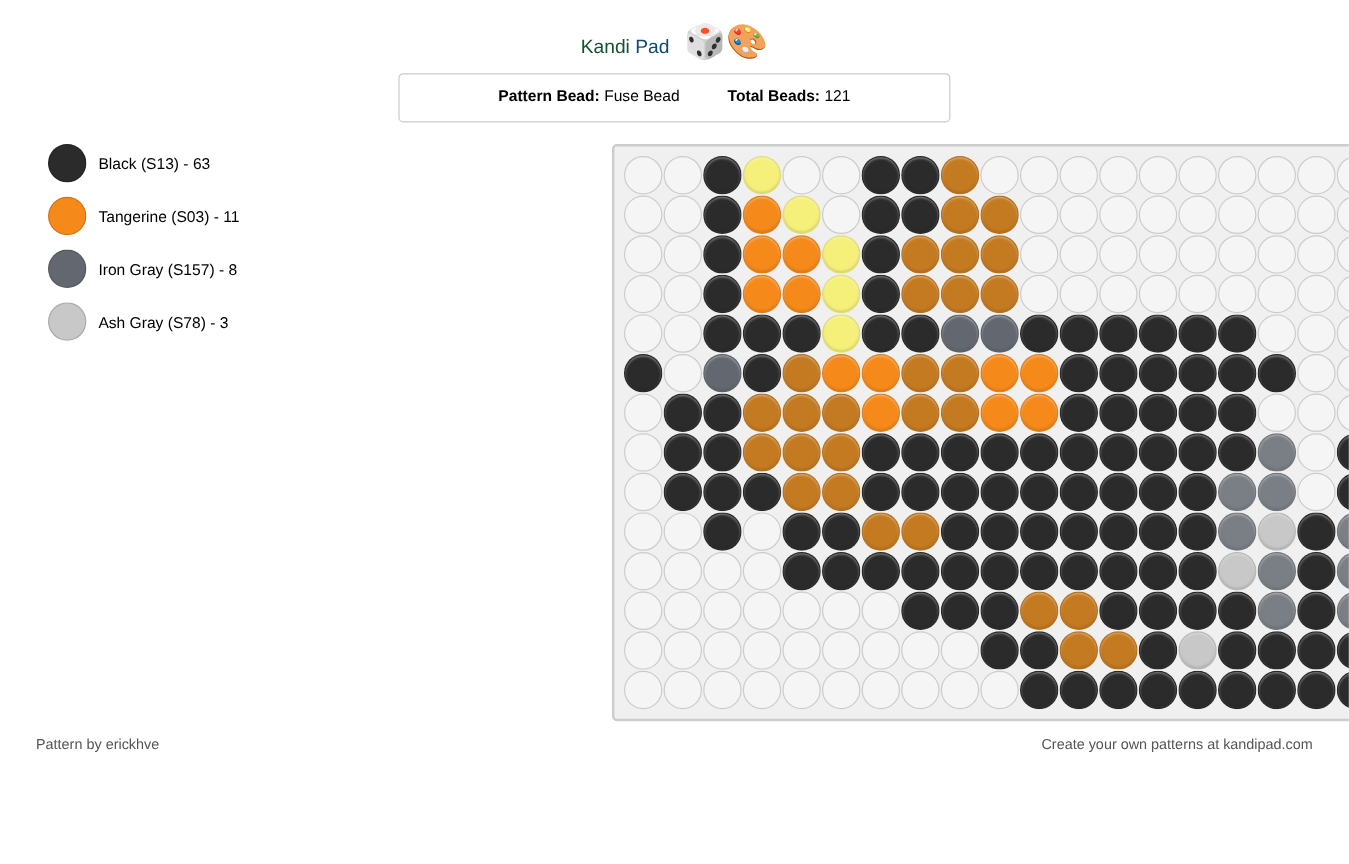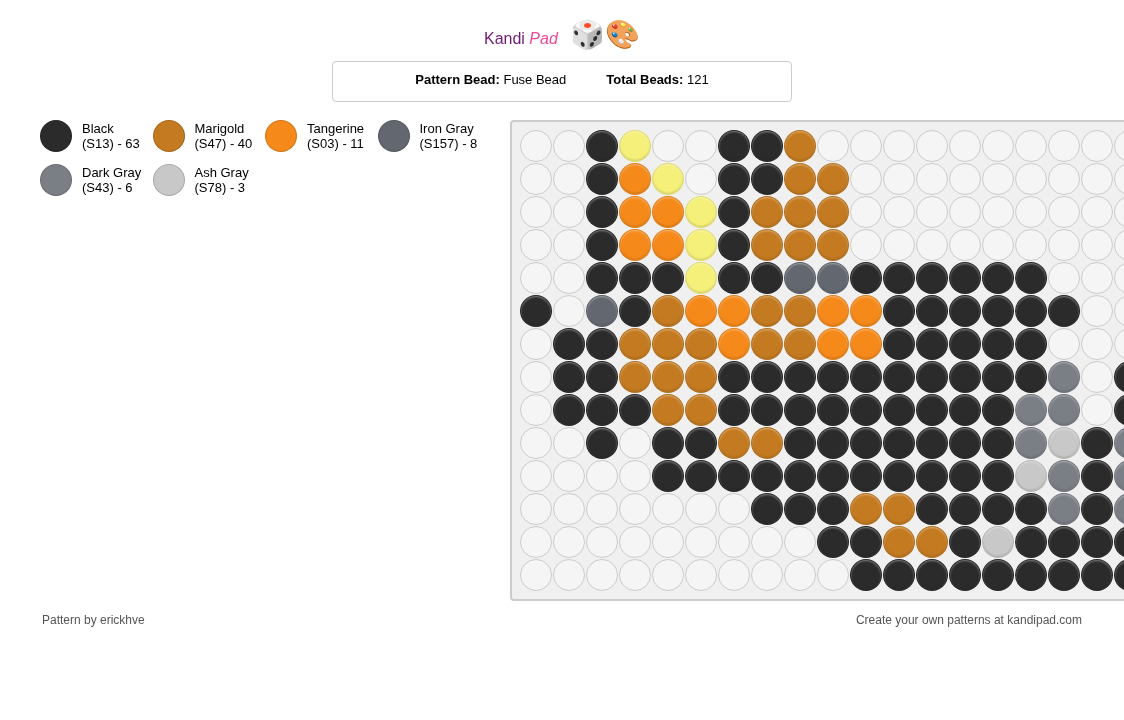--- a/index.html
+++ b/index.html
@@ -9,23 +9,23 @@
       background: #ffffff;
       font-family: Arial, sans-serif;
       overflow: hidden;
     }
 
     
     .header {
       text-align: center;
       padding: 18px 0 10px;
     }
-    .logo-kandi { color: #701a75; }
+    .logo-kandi { color: #14532d; }
     .logo-space { color: #333; }
-    .logo-pad { color: #ec4899; font-style: italic; }
+    .logo-pad { color: #0c4a6e; }
     .logo-icon {
       display: inline-block;
       margin-left: 8px;
       font-size: 28px;
     }
 
     
     .info-box {
       border: 1px solid #ccc;
       border-radius: 4px;
@@ -54,22 +54,22 @@
       gap: 20px;
     }
 
     
     .legend {
       width: 460px;
       flex-shrink: 0;
     }
     .legend-grid {
       display: grid;
-      grid-template-columns: 1fr 1fr 1fr 1fr;
-      gap: 12px 10px;
+      grid-template-columns: 1fr;
+      gap: 12px 25px;
       padding: 0 10px;
     }
     .legend-item {
       display: flex;
       align-items: center;
       gap: 10px;
       font-size: 13px;
     }
     .color-circle {
       width: 32px;
@@ -99,21 +99,21 @@
       height: 32px;
       border-radius: 50%;
       border: 1px solid rgba(0,0,0,0.08);
       box-shadow: inset 0 1px 2px rgba(255,255,255,0.4), inset 0 -1px 2px rgba(0,0,0,0.15);
     }
 
     
     .footer {
       display: flex;
       justify-content: space-between;
-      padding: 12px 42px 0;
+      padding: 12px 30px 0;
       font-size: 12px;
       color: #555;
     }
   </style>
 </head>
 <body>
 
 <div class="header">
   <span>
     <span class="logo-kandi">Kandi</span><span class="logo-space"> </span><span class="logo-pad">Pad</span>
@@ -135,34 +135,26 @@
 </div>
 
 <div class="main">
   <div class="legend">
     <div class="legend-grid" id="legend-grid">
         <div class="legend-item">
       <div class="color-circle" style="background:#2b2b2b"></div>
       <span>Black (S13) - 63</span>
     </div>
         <div class="legend-item">
-      <div class="color-circle" style="background:#c47a20"></div>
-      <span>Marigold (S47) - 40</span>
-    </div>
-        <div class="legend-item">
       <div class="color-circle" style="background:#f5891a"></div>
       <span>Tangerine (S03) - 11</span>
     </div>
         <div class="legend-item">
       <div class="color-circle" style="background:#636870"></div>
       <span>Iron Gray (S157) - 8</span>
-    </div>
-        <div class="legend-item">
-      <div class="color-circle" style="background:#7a7e85"></div>
-      <span>Dark Gray (S43) - 6</span>
     </div>
         <div class="legend-item">
       <div class="color-circle" style="background:#c8c8c8"></div>
       <span>Ash Gray (S78) - 3</span>
     </div>
       </div>
   </div>
   <div class="grid-container">
     <div class="bead-grid" id="bead-grid" style="grid-template-columns: repeat(19, 32px);">
         <div class="bead" style="background: rgb(245, 245, 245); border: 1px solid rgb(204, 204, 204); box-shadow: none;"></div>

